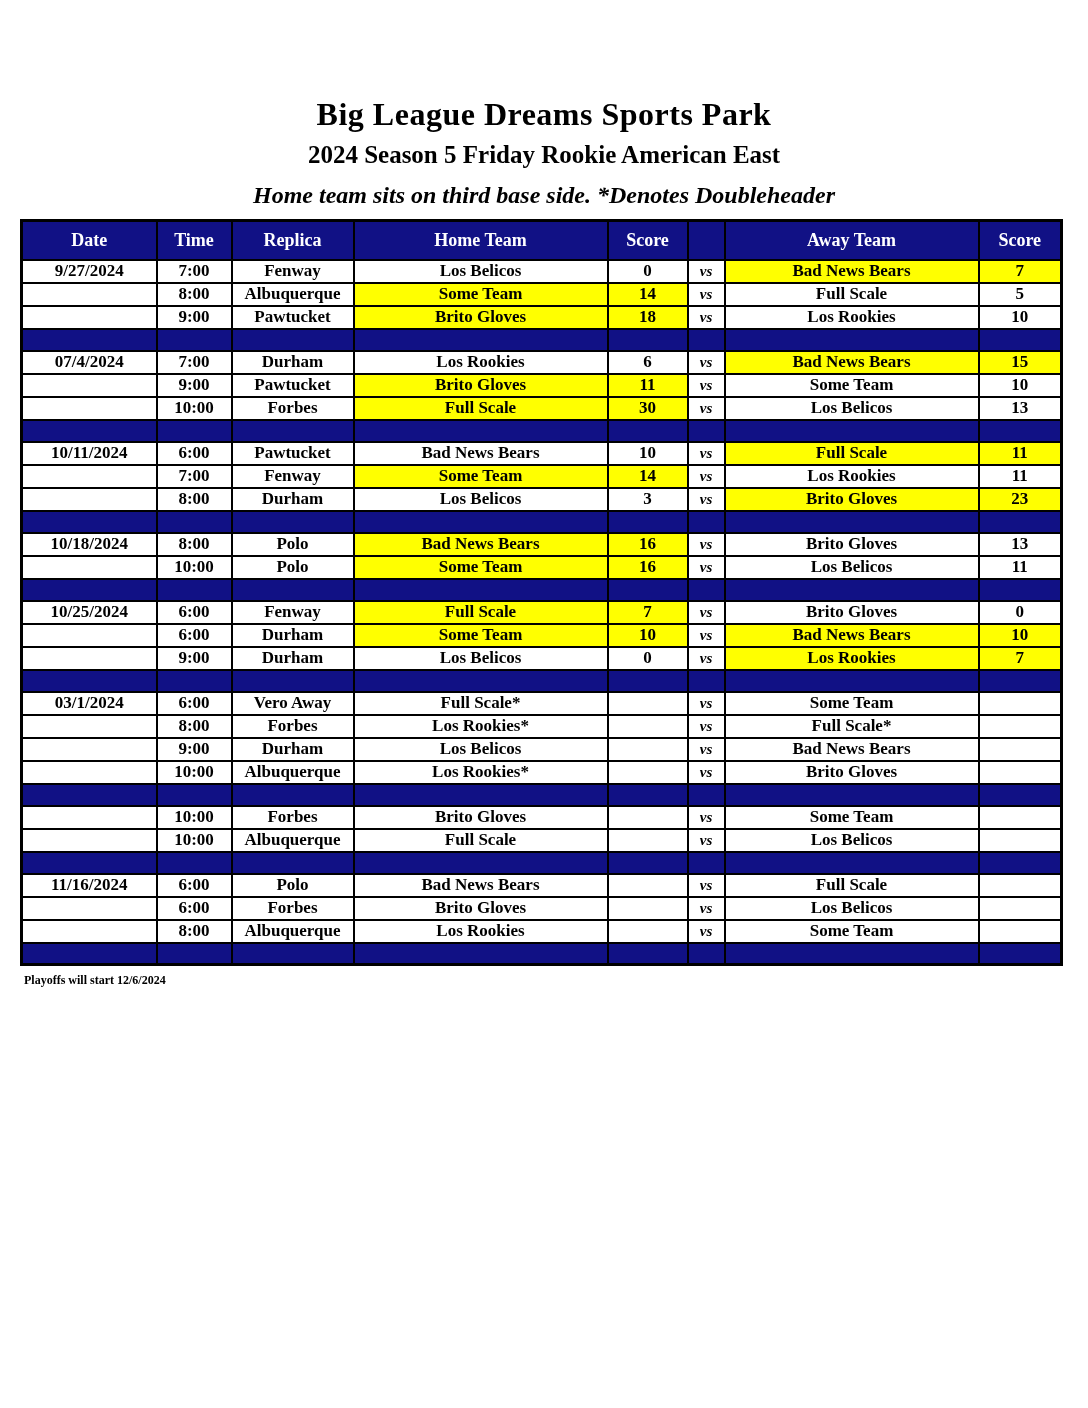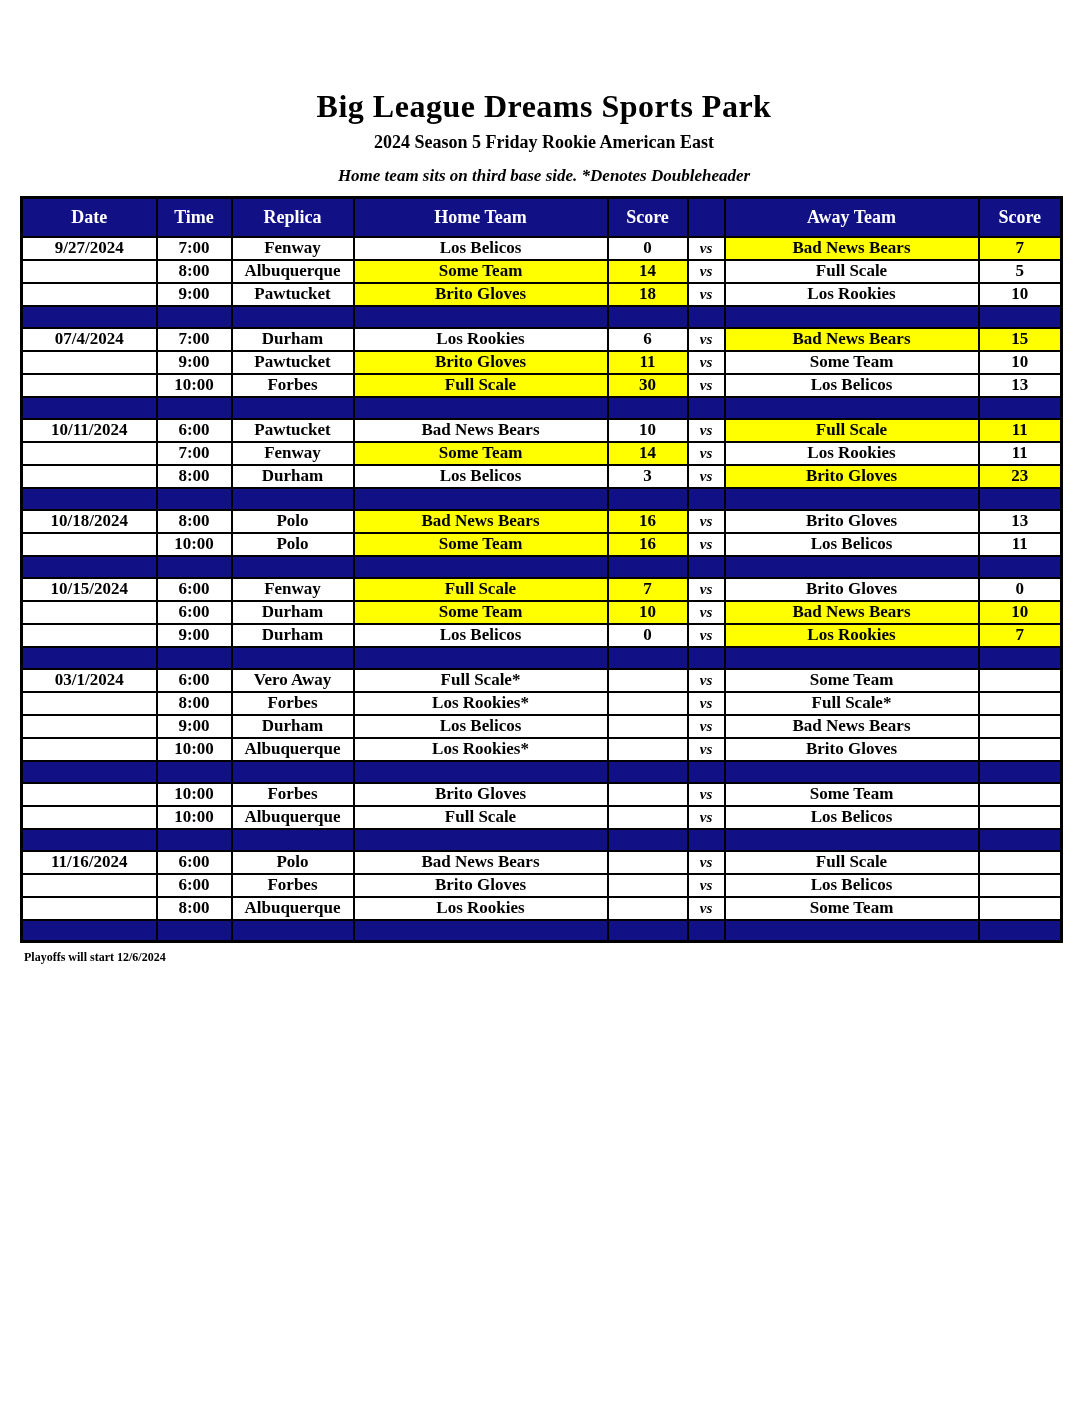--- a/index.html
+++ b/index.html
@@ -18,30 +18,30 @@
     font-family: "Liberation Serif", serif;
     color: #000;
   }
   .page-header {
     text-align: center;
     padding-top: 88px;
   }
   .page-title {
     font-size: 32px;
     font-weight: bold;
-    margin: 0;
+    margin: 8px;
     letter-spacing: 0.5px;
   }
   .page-subtitle {
-    font-size: 18px;
+    font-size: 25px;
     font-weight: bold;
     margin: 7px 0 0 0;
   }
   .page-note {
-    font-size: 17px;
+    font-size: 24px;
     font-weight: bold;
     font-style: italic;
     margin: 13px 0 0 0;
   }
   table.schedule {
     border-collapse: collapse;
     table-layout: fixed;
     width: 1040px;
     margin: 10px 0 0 20px;
     border: 3px solid #000;
@@ -256,21 +256,21 @@
         <td></td>
         <td></td>
         <td></td>
         <td></td>
         <td></td>
         <td></td>
         <td></td>
         <td></td>
       </tr>
       <tr>
-        <td>10/15/2024</td>
+        <td>10/25/2024</td>
         <td>6:00</td>
         <td>Fenway</td>
         <td class="hl">Full Scale</td>
         <td class="hl">7</td>
         <td class="vs-cell">vs</td>
         <td>Brito Gloves</td>
         <td>0</td>
       </tr>
       <tr>
         <td></td>

